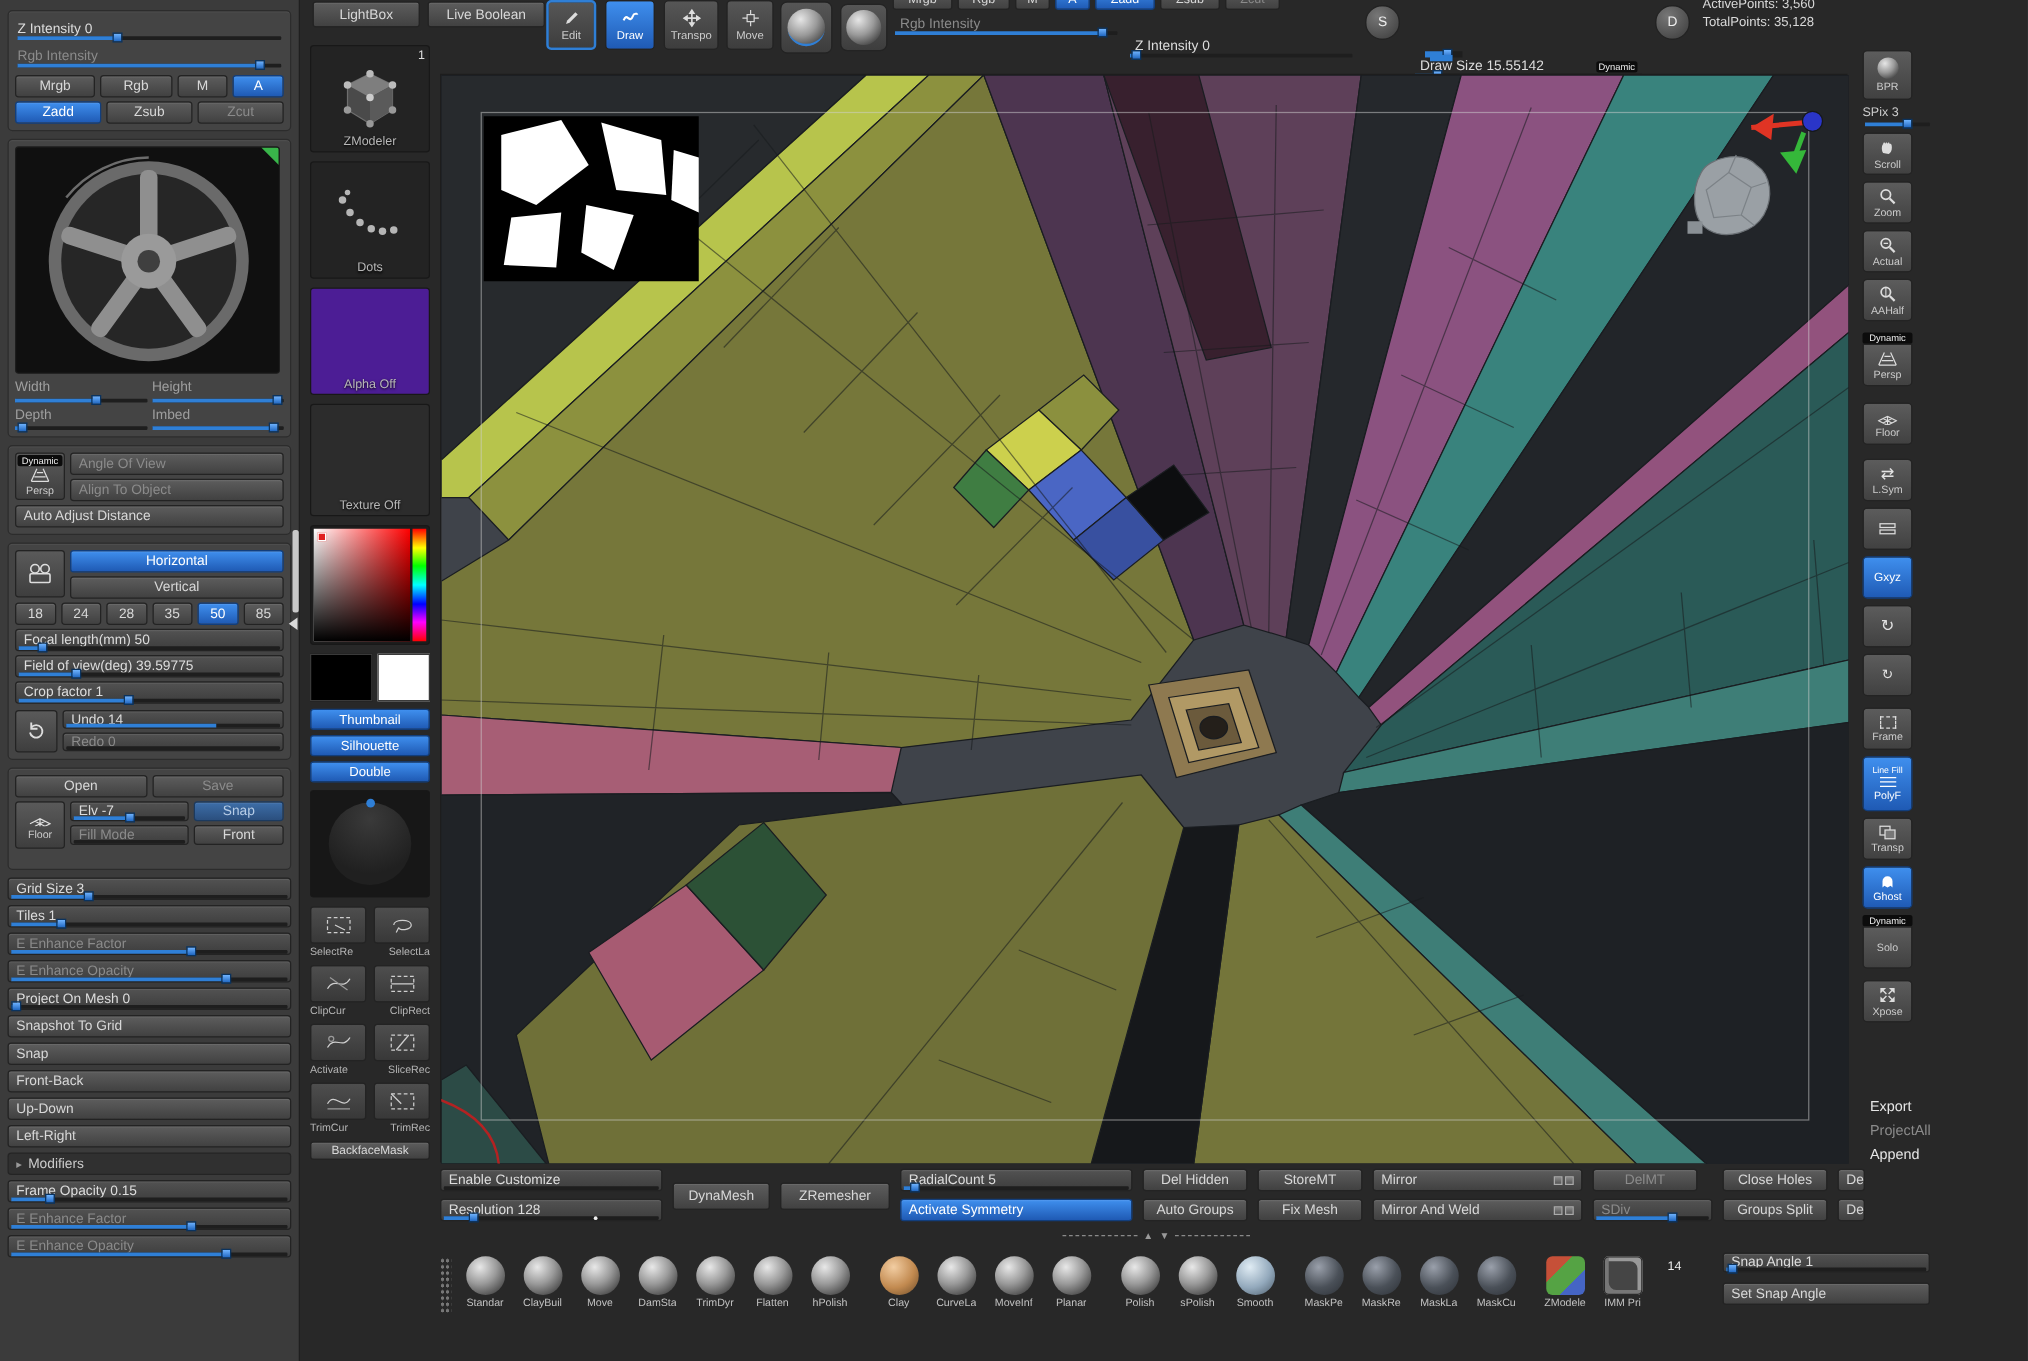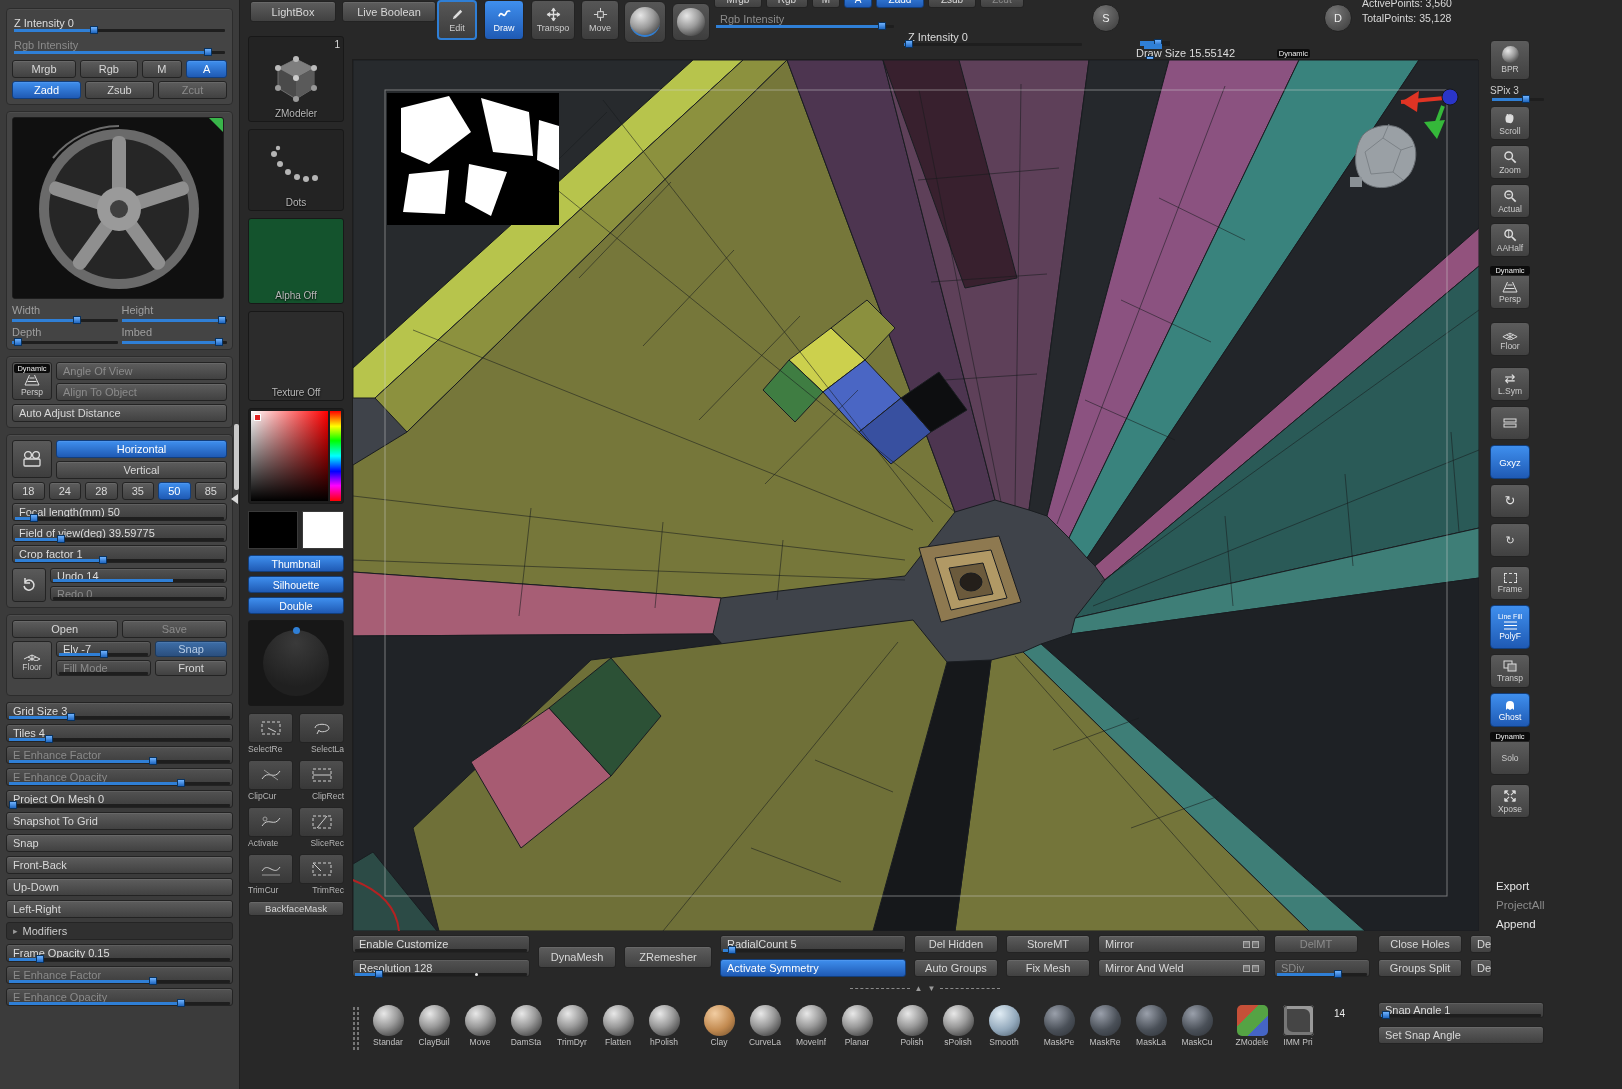--- a/index.html
+++ b/index.html
@@ -370,21 +370,21 @@
   </div>
 
   <div class="srow" style="margin-bottom:4px">
       <span>Grid Size 3</span>
       <div class="track">
         <div class="fill" style="width:28%"></div>
         <div class="knob" style="left:28%"></div>
       </div>
     </div>
   <div class="srow" style="margin-bottom:4px">
-      <span>Tiles 4</span>
+      <span>Tiles 1</span>
       <div class="track">
         <div class="fill" style="width:18%"></div>
         <div class="knob" style="left:18%"></div>
       </div>
     </div>
   <div class="srow dim" style="margin-bottom:4px">
       <span>E Enhance Factor</span>
       <div class="track">
         <div class="fill" style="width:65%"></div>
         <div class="knob" style="left:65%"></div>
@@ -450,36 +450,36 @@
         <circle cx="8" cy="15" r="3" fill="#bbb"></circle>
         <circle cx="26" cy="25" r="3" fill="#ccc"></circle>
         <circle cx="44" cy="35" r="3" fill="#999"></circle>
         <circle cx="8" cy="35" r="3" fill="#999"></circle>
         <circle cx="26" cy="46" r="3" fill="#999"></circle>
     </svg>
     <span class="badge1">1</span>
     <span class="tl">ZModeler</span>
   </div>
 
-  <div class="thumb" style="height:82px">
+  <div class="thumb" style="height:94px">
     <svg width="60" height="56" viewBox="0 0 60 56">
       <g fill="#b5b5b5">
           <circle cx="8" cy="12" r="3"></circle>
           <circle cx="14" cy="22" r="3"></circle>
           <circle cx="22" cy="30" r="3"></circle>
           <circle cx="31" cy="35" r="3"></circle>
           <circle cx="40" cy="37" r="3"></circle>
           <circle cx="49" cy="36" r="3"></circle>
           <circle cx="12" cy="6" r="2.2"></circle>
         </g>
     </svg>
     <span class="tl">Dots</span>
   </div>
 
-  <div class="thumb" style="height:86px;background:#14532d">
+  <div class="thumb" style="height:86px;background:#4c1d95">
     <span class="tl">Alpha Off</span>
   </div>
 
   <div class="thumb" style="height:90px;background:#2c2c2c">
     <span class="tl">Texture Off</span>
   </div>
 
 
   <div class="thumb" style="height:96px;background:#1d1d1d;align-items:stretch;justify-content:flex-start;padding:2px">
     <div style="flex:1;position:relative;background:linear-gradient(to bottom,rgba(0,0,0,0),#000),linear-gradient(to right,#fff,#f00)">

